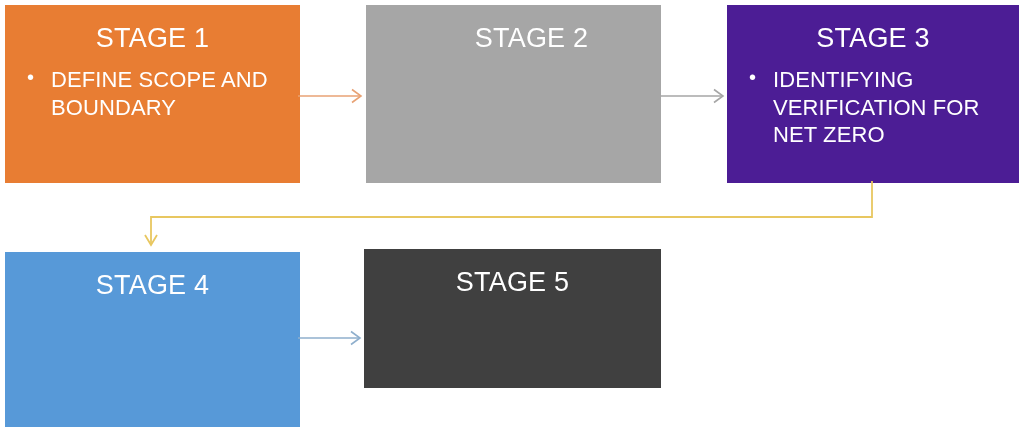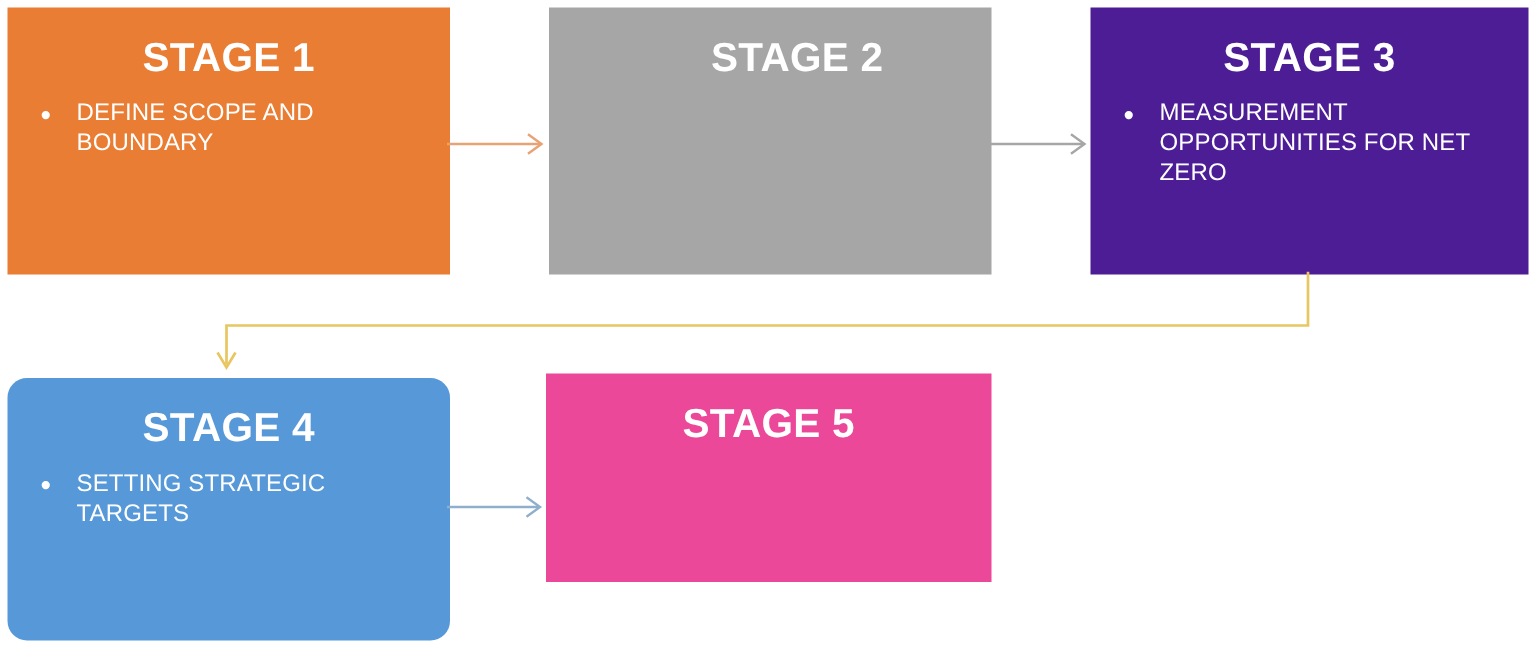--- a/index.html
+++ b/index.html
@@ -22,53 +22,53 @@
     box-sizing: border-box;
     padding: 0;
     color: #ffffff;
   }
   .stage-title {
     text-align: center;
     font-size: 27px;
     line-height: 1.15;
     letter-spacing: 0.2px;
     margin-top: 18px;
-    font-weight: 700;
+    font-weight: 400;
     color: #ffffff;
   }
   .stage-bullet-list {
     margin: 12px 0 0 0;
     padding: 0;
     list-style: none;
   }
   .stage-bullet {
     position: relative;
-    font-size: 16px;
+    font-size: 22px;
     line-height: 1.26;
     padding-left: 32px;
     margin-left: 14px;
     margin-right: 10px;
     color: #ffffff;
     letter-spacing: 0.1px;
   }
   .stage-bullet::before {
     content: "\2022";
     position: absolute;
     left: 8px;
     top: -1px;
     font-size: 20px;
     line-height: 1.26;
   }
 
   
   #stage-1 { left: 5px;   top: 5px;   width: 295px; height: 178px; background: #E87D33; }
   #stage-2 { left: 366px; top: 5px;   width: 295px; height: 178px; background: #A6A6A6; padding-left: 36px; }
   #stage-3 { left: 727px; top: 5px;   width: 292px; height: 178px; background: #4c1d95; }
-  #stage-4 { left: 5px;   top: 252px; width: 295px; height: 175px; background: #5799D8; border-radius: 13px; }
-  #stage-5 { left: 364px; top: 249px; width: 297px; height: 139px; background: #ec4899; }
+  #stage-4 { left: 5px;   top: 252px; width: 295px; height: 175px; background: #5799D8; }
+  #stage-5 { left: 364px; top: 249px; width: 297px; height: 139px; background: #404040; }
 
   
   .connector {
     position: absolute;
     pointer-events: none;
   }
   #connector-1-2 { left: 298px; top: 82px;  width: 70px;  height: 28px; }
   #connector-2-3 { left: 659px; top: 82px;  width: 70px;  height: 28px; }
   #connector-3-4 { left: 138px; top: 181px; width: 742px; height: 72px; }
   #connector-4-5 { left: 298px; top: 324px; width: 70px;  height: 28px; }
@@ -85,29 +85,26 @@
     </ul>
   </div>
 
   <div class="stage-box" id="stage-2">
     <div class="stage-title">STAGE 2</div>
   </div>
 
   <div class="stage-box" id="stage-3">
     <div class="stage-title">STAGE 3</div>
     <ul class="stage-bullet-list">
-      <li class="stage-bullet">MEASUREMENT OPPORTUNITIES FOR NET ZERO</li>
+      <li class="stage-bullet">IDENTIFYING VERIFICATION FOR NET ZERO</li>
     </ul>
   </div>
 
   <div class="stage-box" id="stage-4">
     <div class="stage-title">STAGE 4</div>
-    <ul class="stage-bullet-list">
-      <li class="stage-bullet">SETTING STRATEGIC TARGETS</li>
-    </ul>
   </div>
 
   <div class="stage-box" id="stage-5">
     <div class="stage-title">STAGE 5</div>
   </div>
 
   <svg class="connector" id="connector-1-2" viewBox="0 0 70 28">
     <line x1="0" y1="14" x2="62" y2="14" stroke="#E8A274" stroke-width="1.6"></line>
     <polyline points="54,7.5 63,14 54,20.5" fill="none" stroke="#E8A274" stroke-width="1.6"></polyline>
   </svg>

